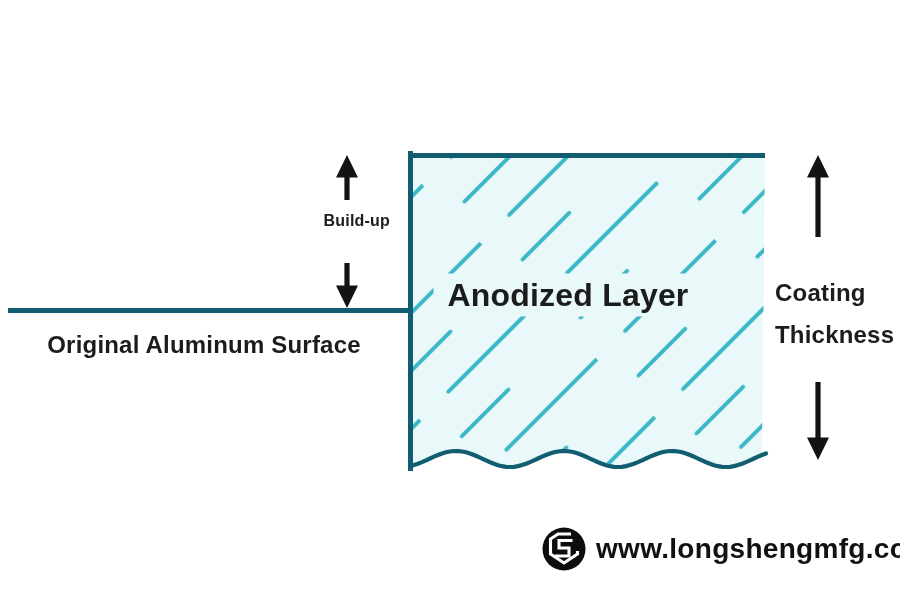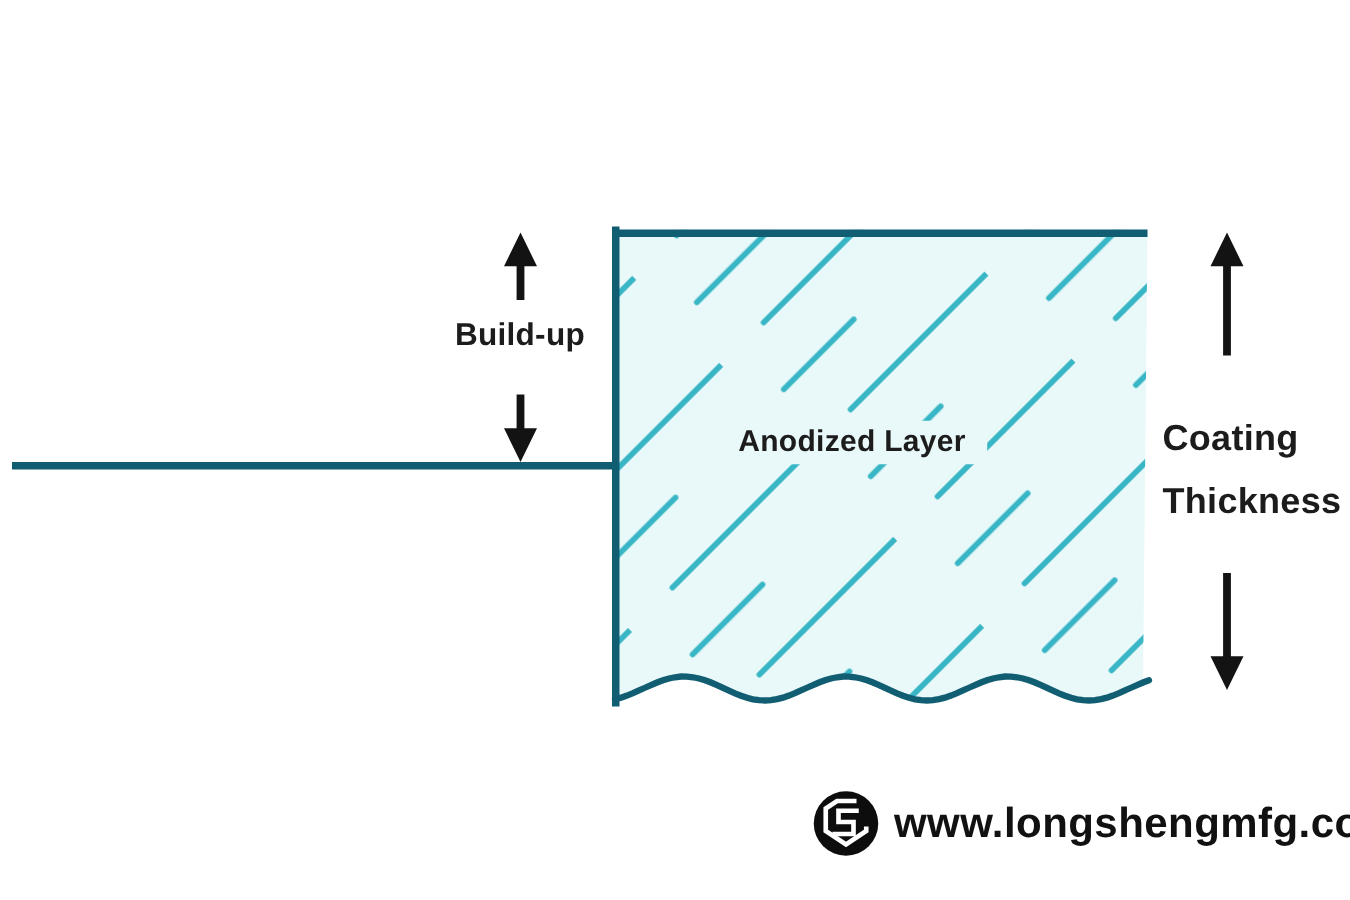--- a/index.html
+++ b/index.html
@@ -6,24 +6,24 @@
   body{
     width:900px;height:600px;background:#ffffff;overflow:hidden;position:relative;
     font-family:"Liberation Sans","DejaVu Sans",sans-serif;
   }
   .stage{position:absolute;left:0;top:0;width:900px;height:600px;}
   svg.diagram{position:absolute;left:0;top:0;}
   .label{
     position:absolute;color:#1c1c1c;font-weight:700;letter-spacing:0.2px;
     white-space:nowrap;
   }
-  .label-buildup{left:390px;top:212px;transform:translateX(-100%);font-size:21px;}
+  .label-buildup{left:390px;top:212px;transform:translateX(-100%);font-size:16px;}
   .label-surface{left:204px;top:331px;transform:translateX(-50%);font-size:24px;}
   .label-anodized{
-    left:568px;top:295px;transform:translate(-50%,-50%);font-size:20px;
+    left:568px;top:295px;transform:translate(-50%,-50%);font-size:32px;
     background:#e9f8f9;padding:3px 14px;
   }
   .label-coating{
     left:775px;top:272px;width:122px;font-size:24px;line-height:42px;white-space:normal;
   }
   .footer{
     position:absolute;left:541px;top:526px;display:flex;align-items:center;gap:9px;
   }
   .site-text{
     color:#111111;font-size:28px;font-weight:600;letter-spacing:0.3px;
@@ -58,20 +58,21 @@
     <path id="wave-stroke" fill="none" stroke-width="4.2" stroke-linecap="round" stroke="#115e73" d="M410,466.1 L414,465.1 L418,463.7 L422,462.1 L426,460.3 L430,458.5 L434,456.7 L438,455 L442,453.5 L446,452.3 L450,451.5 L454,451 L458,451.1 L462,451.5 L466,452.3 L470,453.5 L474,455 L478,456.7 L482,458.6 L486,460.4 L490,462.2 L494,463.8 L498,465.2 L502,466.2 L506,466.8 L510,467 L514,466.8 L518,466.1 L522,465.1 L526,463.7 L530,462.1 L534,460.3 L538,458.5 L542,456.7 L546,455 L550,453.5 L554,452.3 L558,451.5 L562,451 L566,451.1 L570,451.5 L574,452.3 L578,453.5 L582,455 L586,456.7 L590,458.6 L594,460.4 L598,462.2 L602,463.8 L606,465.2 L610,466.2 L614,466.8 L618,467 L622,466.8 L626,466.1 L630,465.1 L634,463.7 L638,462.1 L642,460.3 L646,458.5 L650,456.7 L654,455 L658,453.5 L662,452.3 L666,451.5 L670,451 L674,451.1 L678,451.5 L682,452.3 L686,453.5 L690,455 L694,456.7 L698,458.6 L702,460.4 L706,462.2 L710,463.8 L714,465.2 L718,466.2 L722,466.8 L726,467 L730,466.8 L734,466.1 L738,465.1 L742,463.7 L746,462.1 L750,460.3 L754,458.5 L758,456.7 L762,455 L766,453.5"></path>
 
     <path d="M347,155 L336,177.5 L344.4,177.5 L344.4,200 L349.6,200 L349.6,177.5 L358,177.5 Z" fill="#131313"></path>
     <path d="M347,308 L336,285.5 L344.4,285.5 L344.4,263 L349.6,263 L349.6,285.5 L358,285.5 Z" fill="#131313"></path>
 
     <path d="M818,155 L807,177.5 L815.4,177.5 L815.4,237 L820.6,237 L820.6,177.5 L829,177.5 Z" fill="#131313"></path>
     <path d="M818,460 L807,437.5 L815.4,437.5 L815.4,382 L820.6,382 L820.6,437.5 L829,437.5 Z" fill="#131313"></path>
   </svg>
 
   <div class="label label-buildup">Build-up</div>
+  <div class="label label-surface">Original Aluminum Surface</div>
   <div class="label label-anodized">Anodized Layer</div>
   <div class="label label-coating">Coating Thickness</div>
 
   <div class="footer">
     <svg width="46" height="46" viewBox="0 0 46 46">
       <circle cx="23" cy="23" r="21.5" fill="#0d0d0d"></circle>
       <path d="M30,8 L17,8 L9.5,13 L9.5,28 L23,37 L36.5,28 L36.5,25" fill="none" stroke="#ffffff" stroke-width="3.1" stroke-linejoin="miter"></path>
       <path d="M31.5,14.5 L18,14.5 L18,22 L28,22 L28,30 L14,30" fill="none" stroke="#ffffff" stroke-width="3.1" stroke-linejoin="miter"></path>
     </svg>
     <span class="site-text">www.longshengmfg.com</span>

